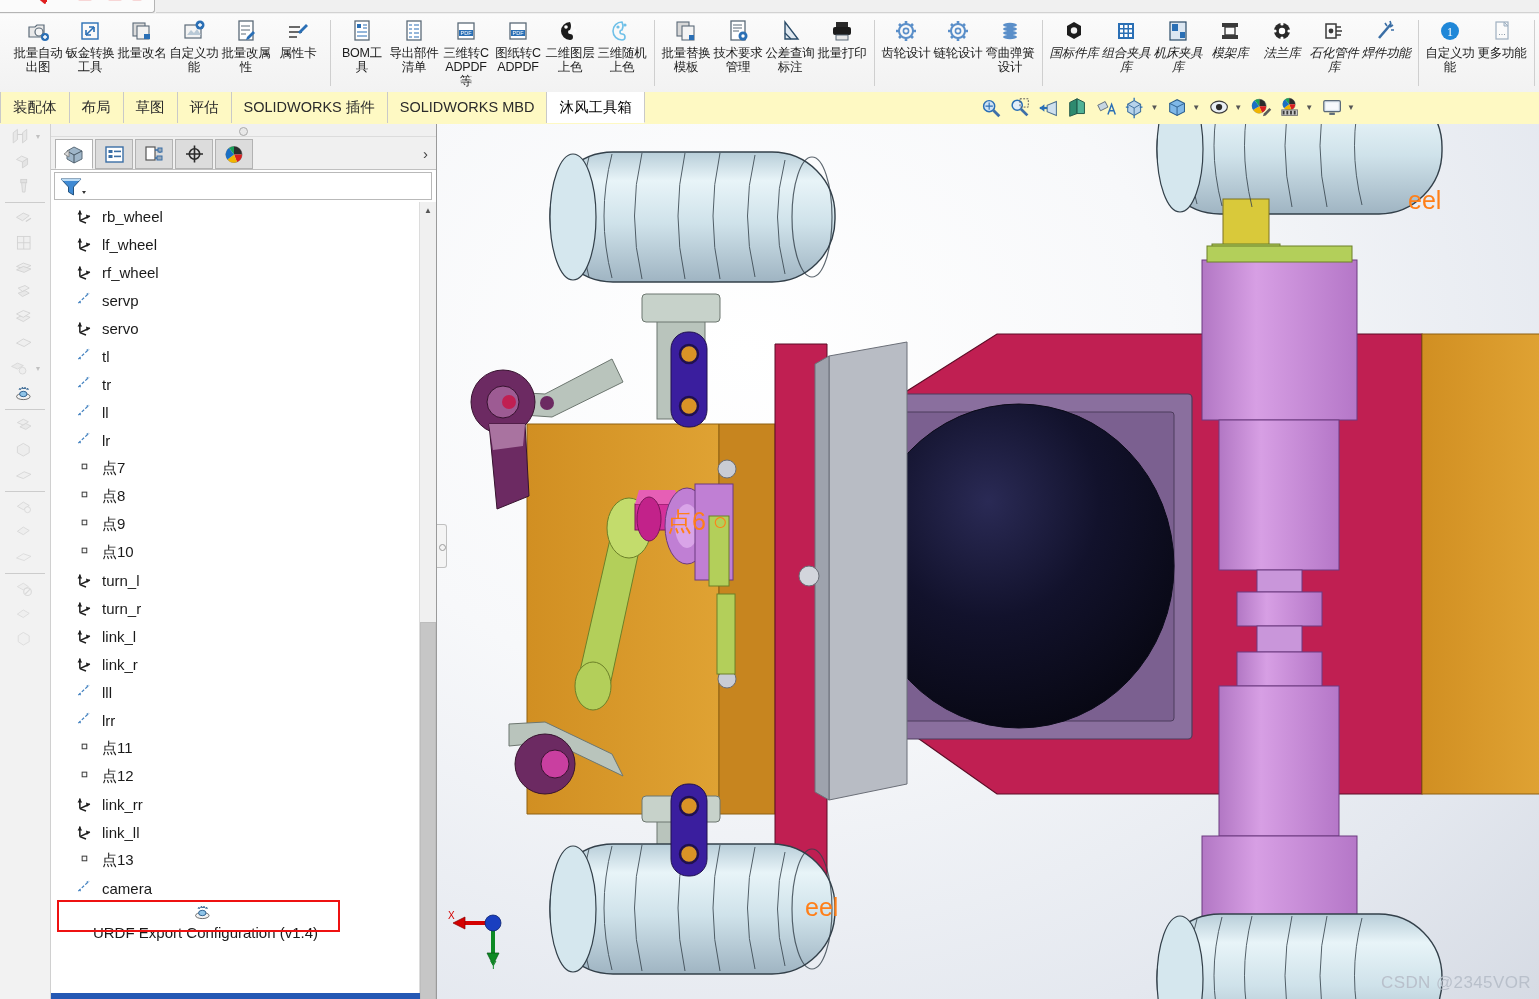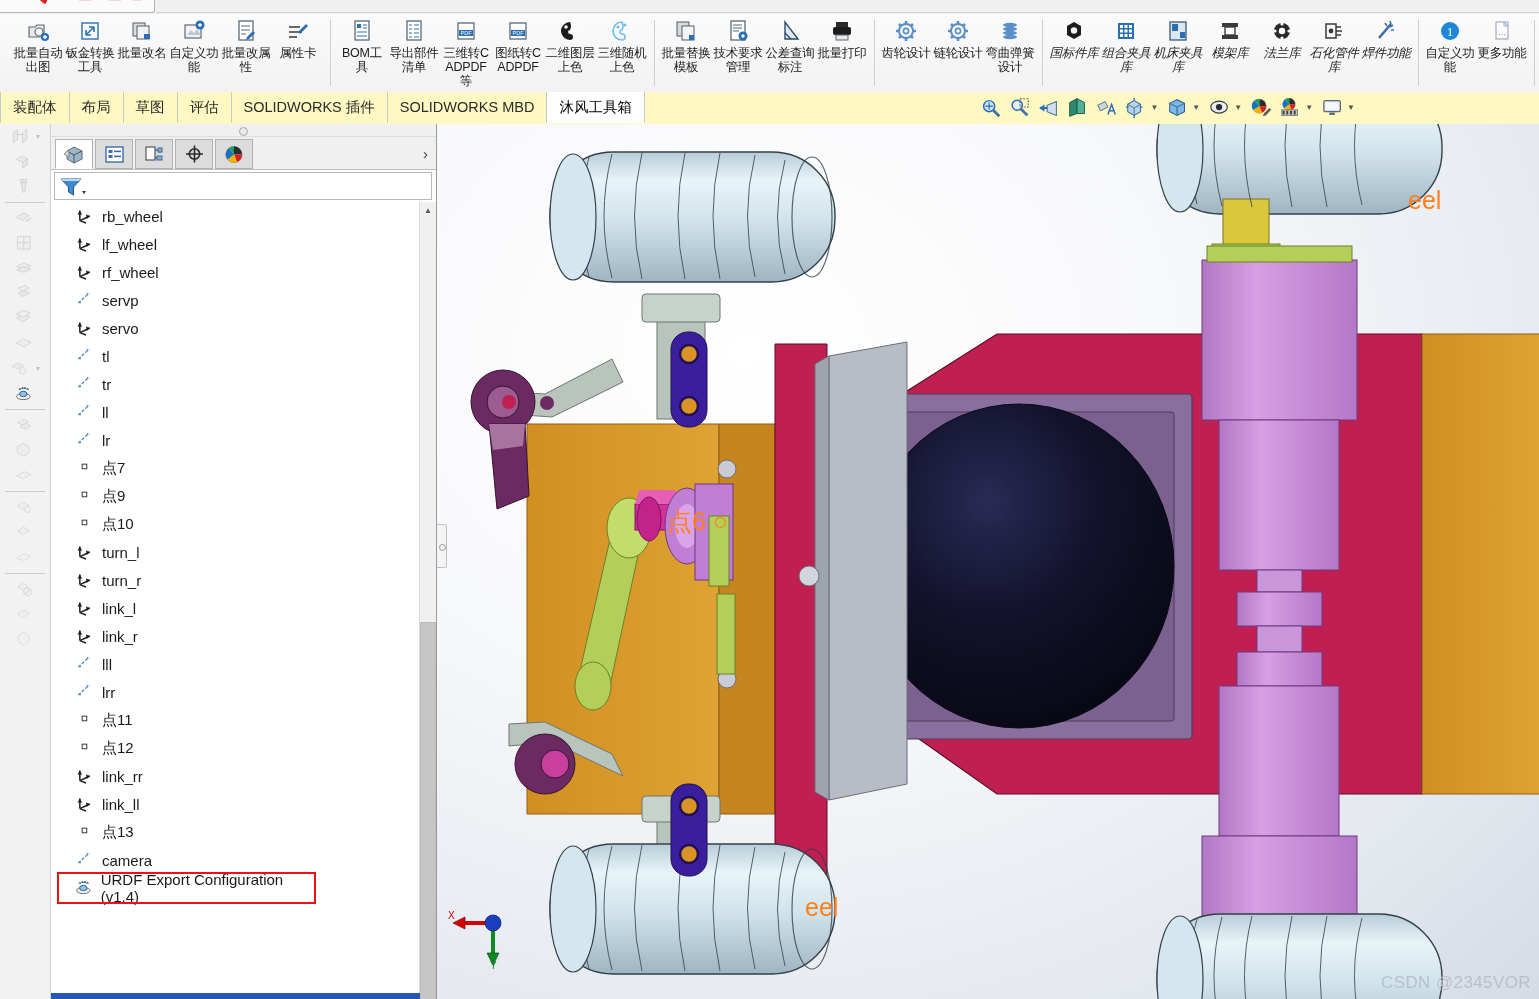--- a/index.html
+++ b/index.html
@@ -61,21 +61,21 @@
      border-bottom:1px solid #c0c0c0;}
   .tt{position:absolute;top:2px;width:38px;height:30px;display:flex;align-items:center;justify-content:center;
      background:#dcdcdc;border:1px solid #b2b2b2;box-sizing:border-box;cursor:default;}
   .tt.active{background:#fff;border-bottom-color:#fff;}
   .ttchev{position:absolute;right:8px;top:8px;font-size:15px;color:#444;cursor:default;}
   .filterbar{position:absolute;left:3px;top:48px;width:378px;height:28px;background:#fff;
      border:1px solid #b9b9b9;box-sizing:border-box;}
   .treebody{position:absolute;left:2px;top:78px;width:368px;height:905px;overflow:hidden;background:#fff;}
   .trow{height:28px;display:flex;align-items:center;padding-left:20px;cursor:default;font-size:15px;color:#1a1a1a;}
   .trow .ticon{width:26px;display:flex;align-items:center;justify-content:center;margin-right:3px;}
-  .trow.highlight{outline:2px solid #ee1111;margin-left:6px;padding-left:14px;width:255px;box-sizing:border-box;}
+  .trow.highlight{outline:2px solid #ee1111;margin-left:6px;padding-left:14px;width:279px;box-sizing:border-box;flex-direction:column;}
   .treescroll{position:absolute;right:0;top:78px;width:16px;height:897px;background:#f0f0f0;border-left:1px solid #dcdcdc;}
   .tsarrow{width:16px;height:16px;display:flex;align-items:center;justify-content:center;font-size:8px;color:#555;background:#f0f0f0;cursor:default;}
   .tsthumb{position:absolute;left:0;top:420px;width:16px;height:390px;background:#c6c6c6;border:1px solid #bdbdbd;box-sizing:border-box;cursor:default;}
   .hsbar{position:absolute;left:51px;bottom:0;width:369px;height:6px;background:#2458b4;}
 
   
   .viewport{position:absolute;left:437px;top:124px;width:1102px;height:875px;overflow:hidden;
      background:radial-gradient(ellipse at 28% 26%,#ffffff 0%,#f7f8fa 38%,#e4e8ef 78%,#d6dbe4 100%);}
   .vpcollapse{position:absolute;left:0;top:400px;width:10px;height:44px;background:#f4f4f4;
      border:1px solid #c0c0c0;border-left:none;border-radius:0 3px 3px 0;box-sizing:border-box;cursor:default;}
@@ -813,20 +813,28 @@
           </div>
           <span>lr</span>
         </div>
         <div class="trow">
           <div class="ticon">
             <svg width="20" height="20" viewBox="0 0 26 26">
               <rect x="8" y="8" width="6" height="6" fill="#f8f8f8" stroke="#3a3a3a" stroke-width="1.3"></rect>
             </svg>
           </div>
           <span>点7</span>
+        </div>
+        <div class="trow">
+          <div class="ticon">
+            <svg width="20" height="20" viewBox="0 0 26 26">
+              <rect x="8" y="8" width="6" height="6" fill="#f8f8f8" stroke="#3a3a3a" stroke-width="1.3"></rect>
+            </svg>
+          </div>
+          <span>点8</span>
         </div>
         <div class="trow">
           <div class="ticon">
             <svg width="20" height="20" viewBox="0 0 26 26">
               <rect x="8" y="8" width="6" height="6" fill="#f8f8f8" stroke="#3a3a3a" stroke-width="1.3"></rect>
             </svg>
           </div>
           <span>点9</span>
         </div>
         <div class="trow">

